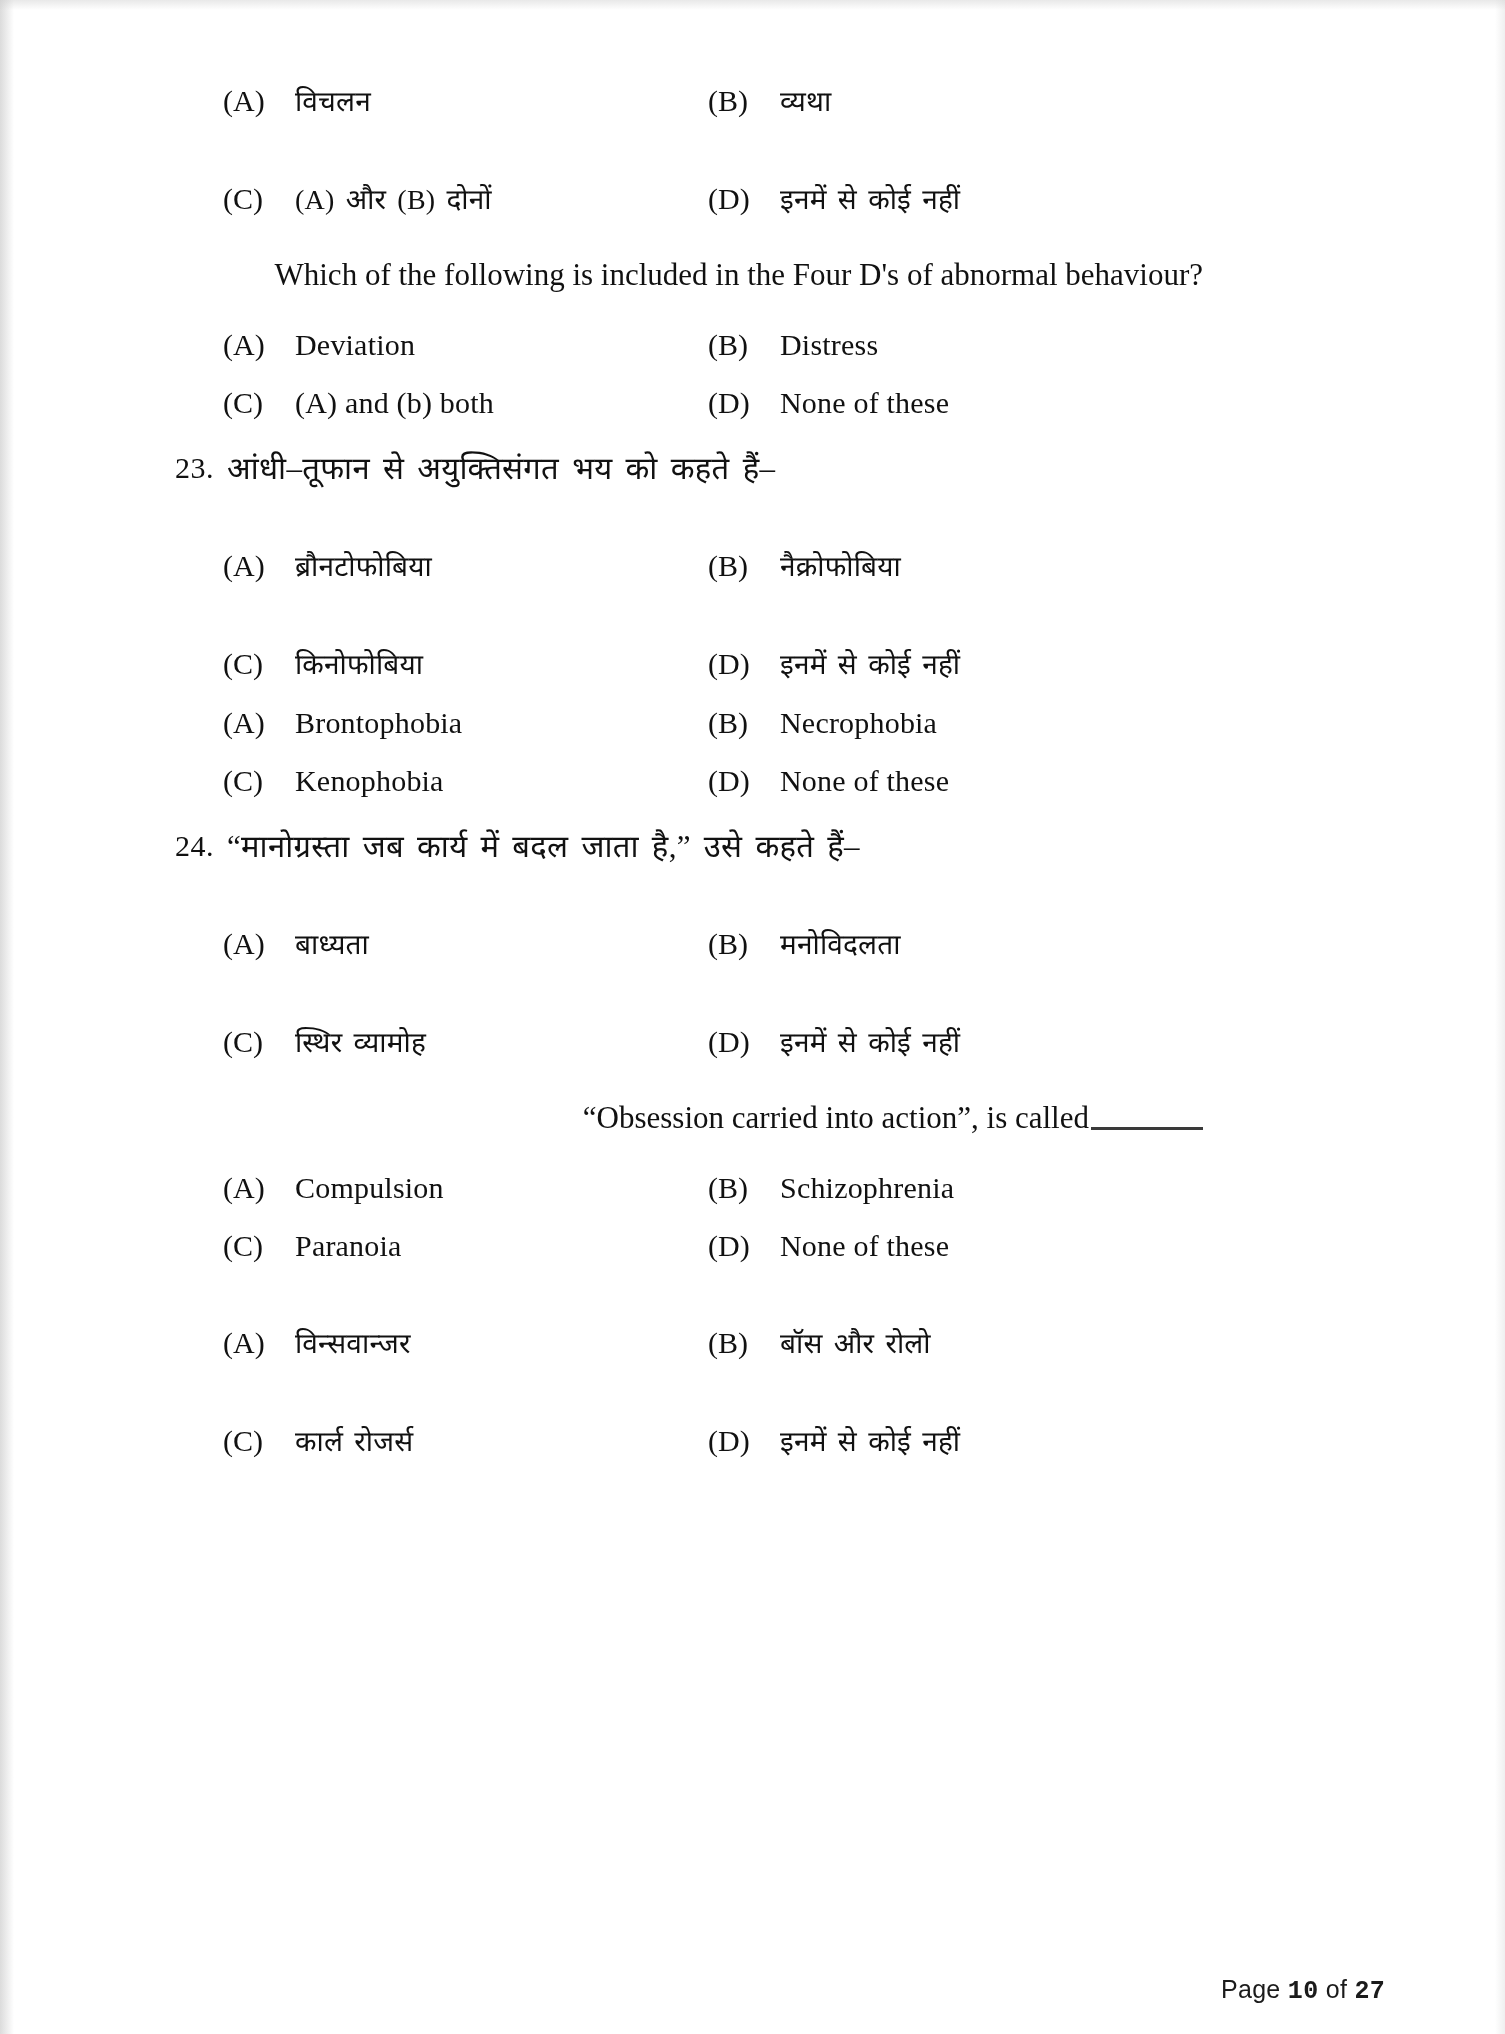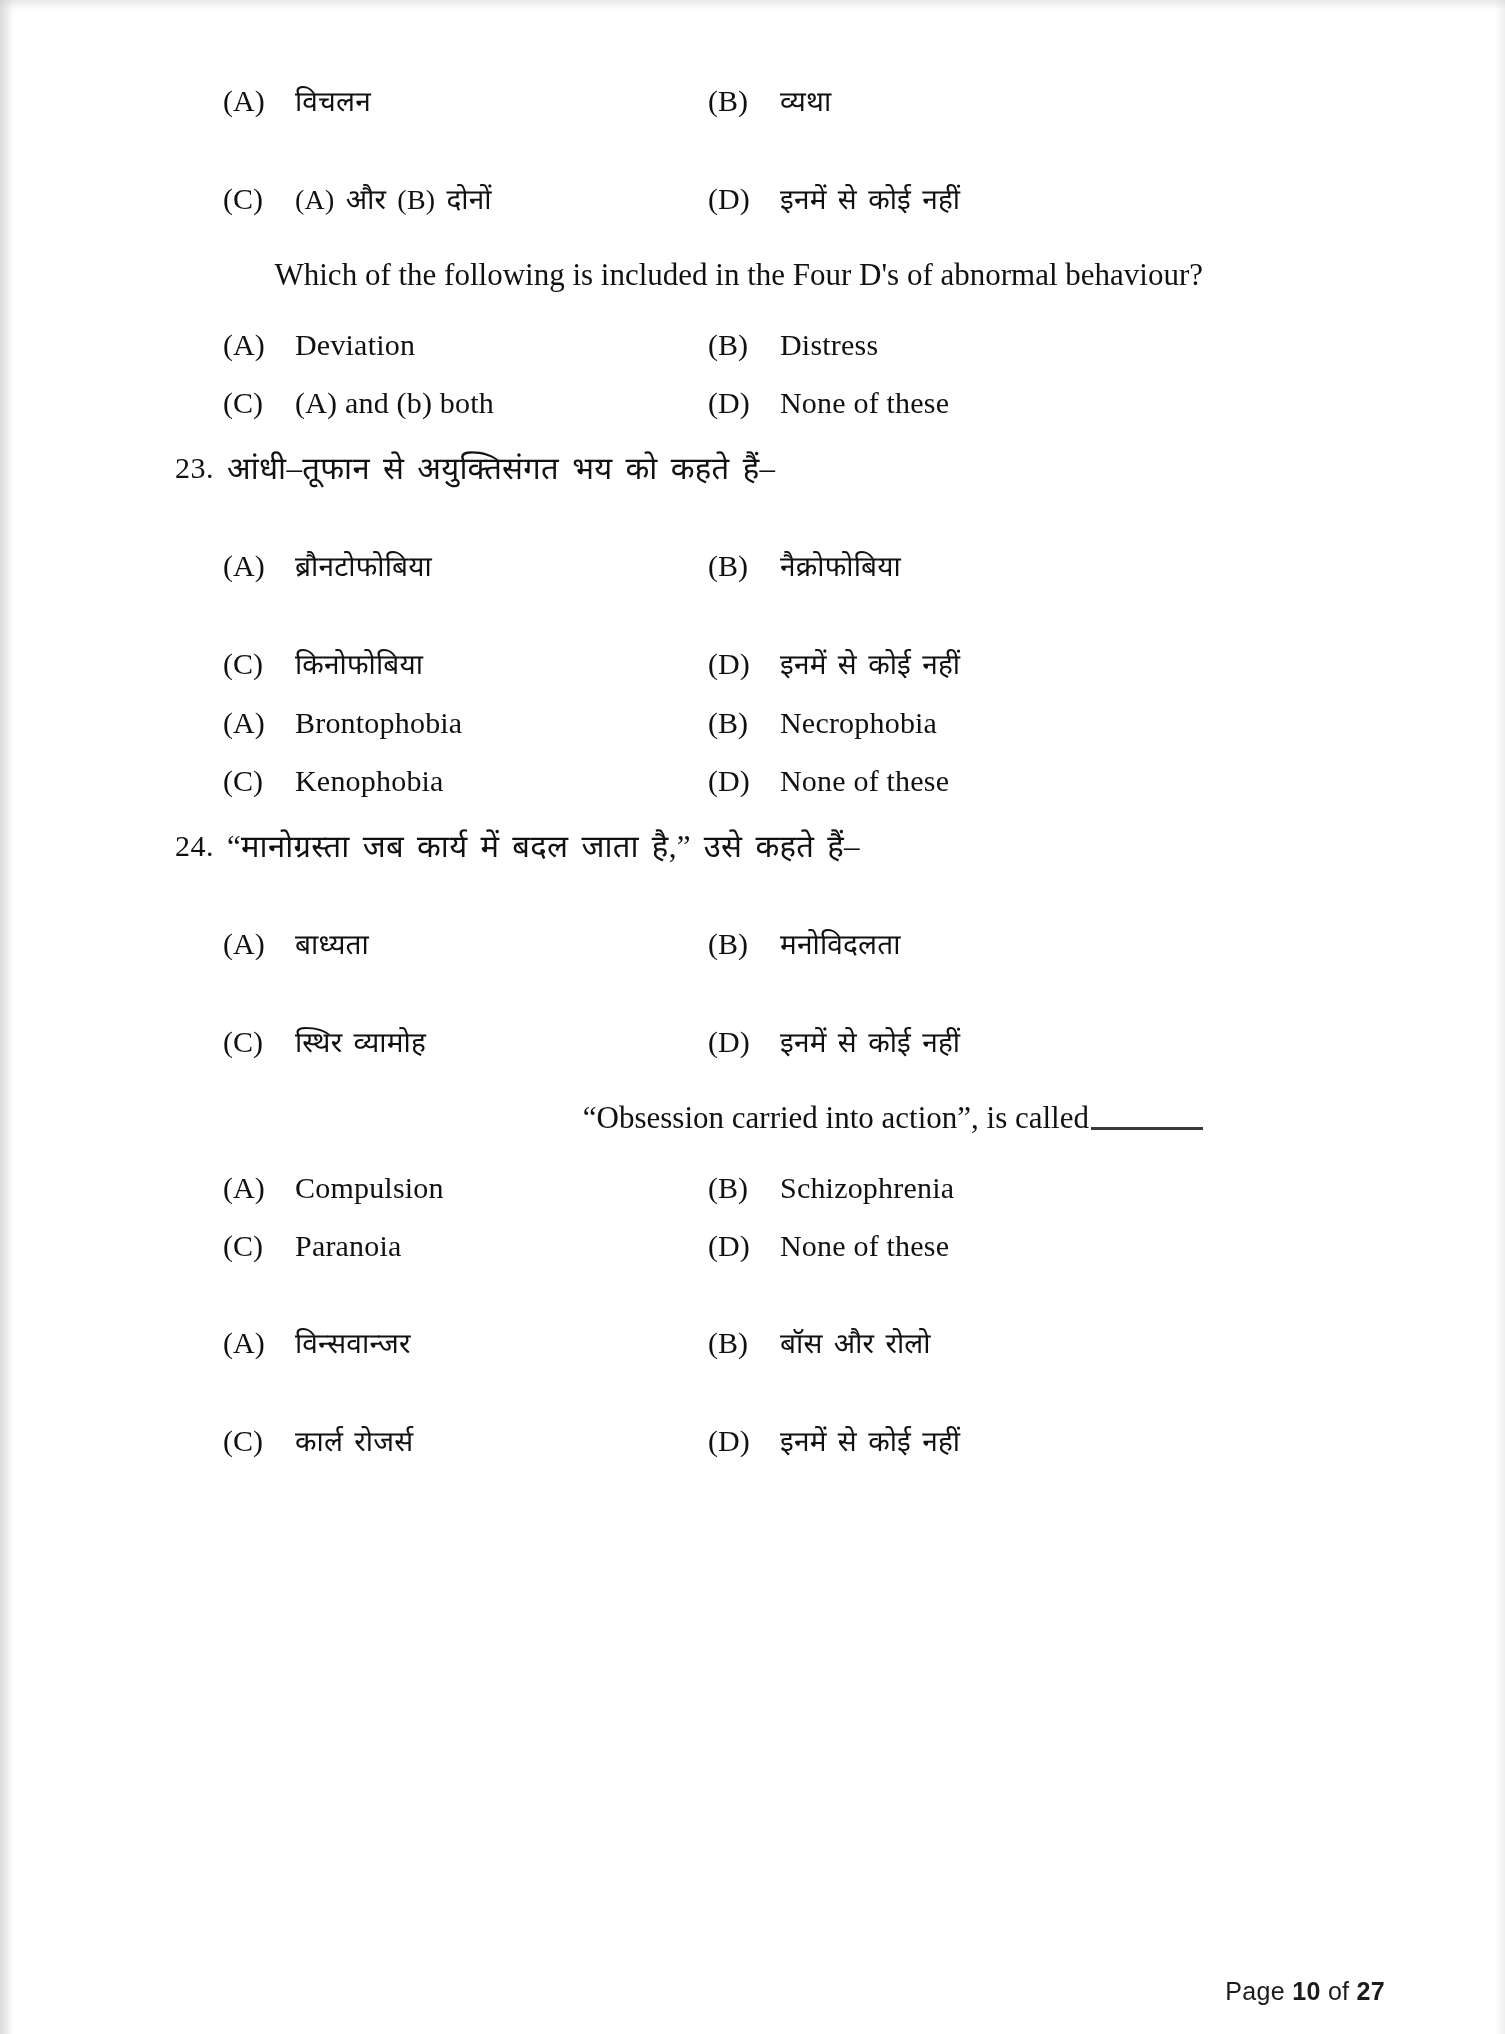--- a/index.html
+++ b/index.html
@@ -132,20 +132,21 @@
     right: 120px;
     bottom: 28px;
     font-family: "Liberation Sans", "DejaVu Sans", sans-serif;
     font-size: 25px;
     color: #1b1b1b;
     letter-spacing: 0.3px;
     white-space: nowrap;
   }
   #page-footer .num {
     font-weight: bold;
+    font-family: Liberation Mono, monospace;
   }
 </style>
 </head>
 <body>
 
 <div id="page-sheet">
   <div id="scan-edge-left"></div>
   <div id="scan-edge-top"></div>
   <div id="scan-edge-right"></div>
 

